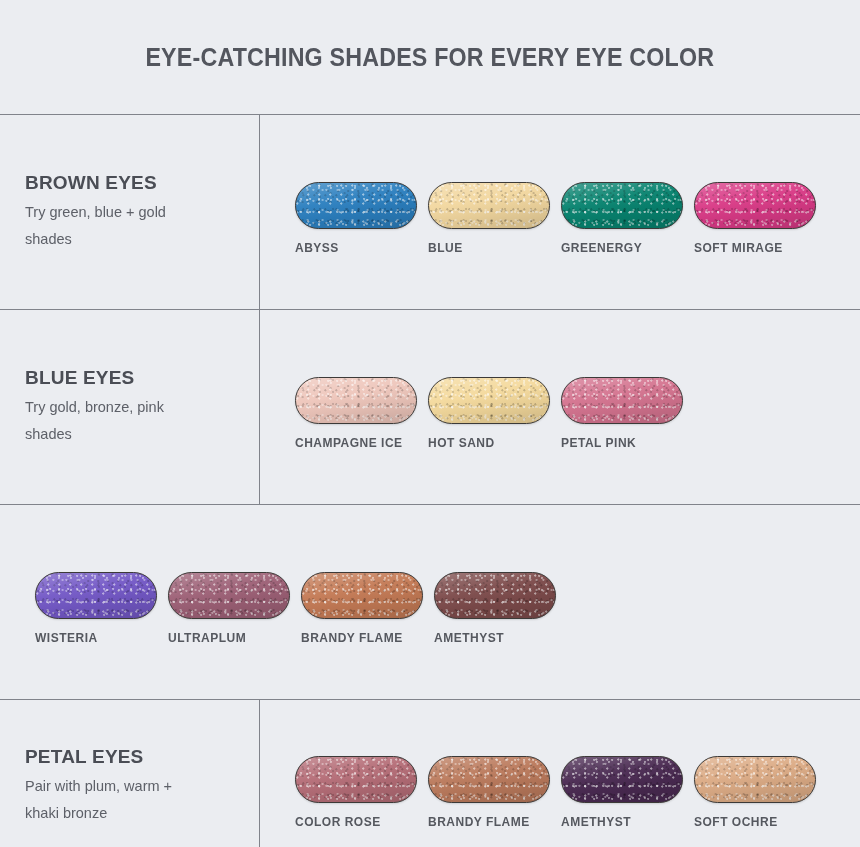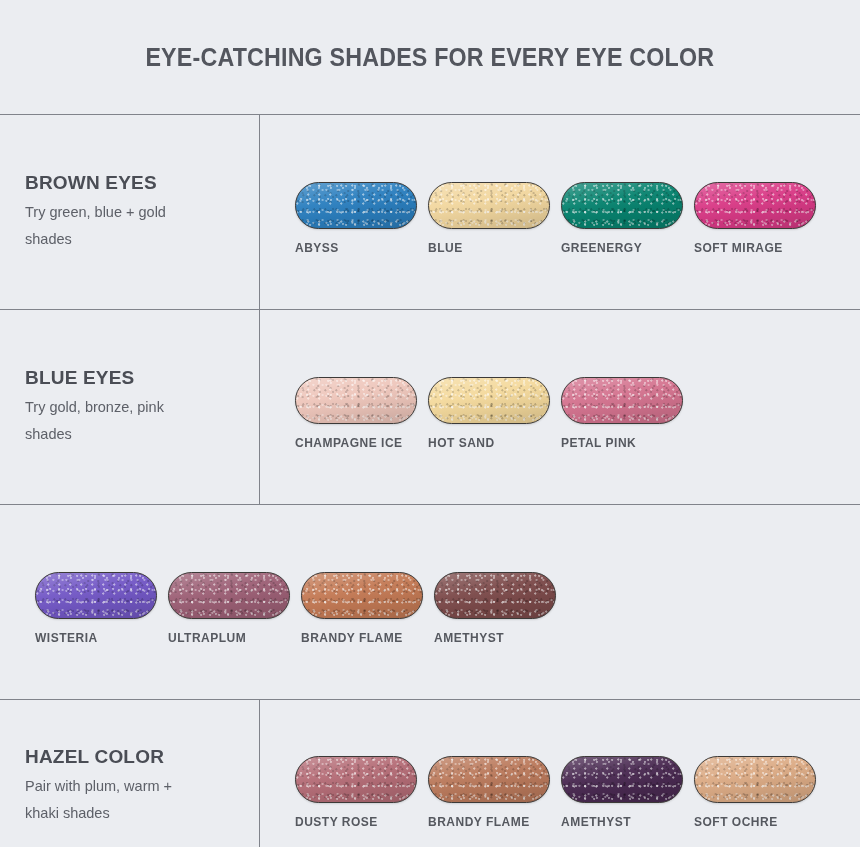--- a/index.html
+++ b/index.html
@@ -221,27 +221,27 @@
             <div class="swatch-label">BRANDY FLAME</div>
           </div>
           <div class="swatch-cell">
             <div class="swatch" style="background: rgb(125, 75, 75);"></div>
             <div class="swatch-label">AMETHYST</div>
           </div>
         </div>
       </div>
       <div class="row last">
         <div class="row-label">
-          <div class="row-title">HAZEL COLOR</div>
-          <div class="row-sub">Pair with plum, warm + khaki shades</div>
+          <div class="row-title">PETAL EYES</div>
+          <div class="row-sub">Pair with plum, warm + khaki bronze</div>
         </div>
         <div class="row-swatches">
           <div class="swatch-cell">
             <div class="swatch" style="background: rgb(181, 109, 119);"></div>
-            <div class="swatch-label">DUSTY ROSE</div>
+            <div class="swatch-label">COLOR ROSE</div>
           </div>
           <div class="swatch-cell">
             <div class="swatch" style="background: rgb(187, 122, 92);"></div>
             <div class="swatch-label">BRANDY FLAME</div>
           </div>
           <div class="swatch-cell">
             <div class="swatch" style="background: rgb(74, 42, 82);"></div>
             <div class="swatch-label">AMETHYST</div>
           </div>
           <div class="swatch-cell">

